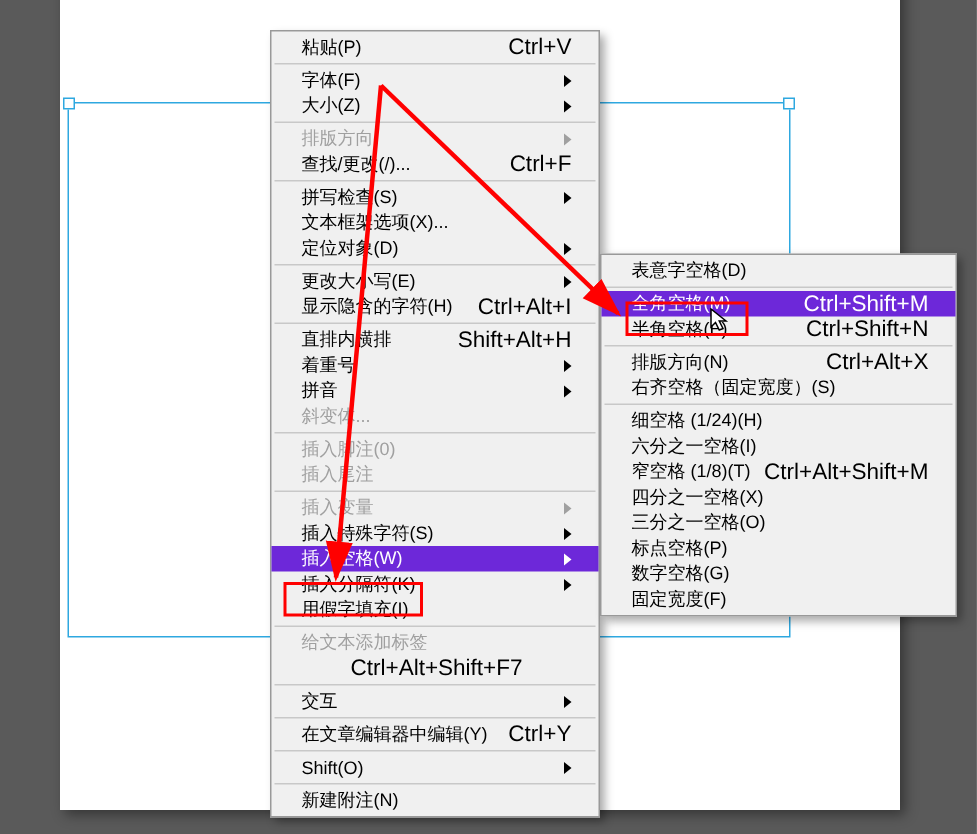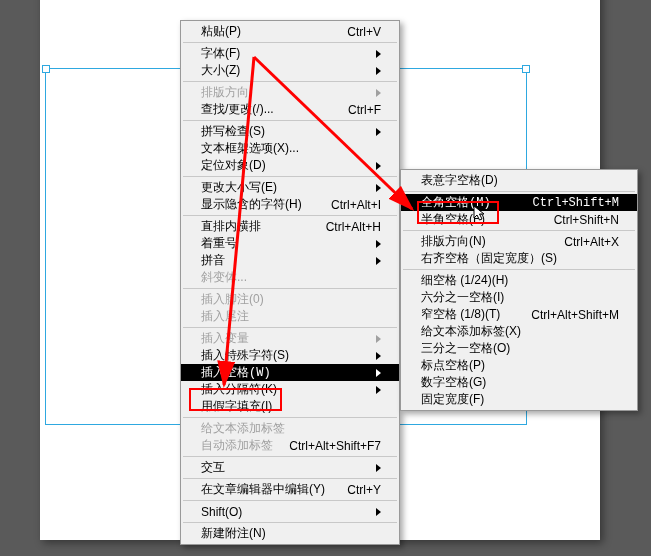--- a/index.html
+++ b/index.html
@@ -56,31 +56,31 @@
 
   .mi {
     display: flex;
     align-items: center;
     height: 17px;
     padding: 0 18px 0 20px;
     color: #000;
     white-space: nowrap;
   }
   .mi .lbl { flex: 1; }
-  .mi .sc  { color: #000; font-size: 12px; }
+  .mi .sc  { color: #000; font-size: 15px; }
   .mi .arrow {
     margin-left: 6px;
     width: 0; height: 0;
     border-top: 4px solid transparent;
     border-bottom: 4px solid transparent;
     border-left: 5px solid #000;
   }
-  .mi.disabled { color: #a0a0a0; }
+  .mi.disabled { color: #a0a0a0; justify-content: center; }
   .mi.disabled .arrow { border-left-color: #a0a0a0; }
-  .mi.hover { background: #000000; color: #fff; font-family: Liberation Mono, monospace; }
+  .mi.hover { background: #6d28d9; color: #fff; }
   .mi.hover .sc { color: #fff; }
   .mi.hover .arrow { border-left-color: #fff; }
   .sep {
     height: 1px;
     margin: 2px 2px;
     background: #c8c8c8;
   }
 
   .highlight-box {
     position: absolute;
@@ -155,21 +155,21 @@
       <span class="lbl">更改大小写(E)</span>
       <span class="arrow"></span>
     </div>
     <div class="mi">
       <span class="lbl">显示隐含的字符(H)</span>
       <span class="sc">Ctrl+Alt+I</span>
     </div>
     <div class="sep"></div>
     <div class="mi">
       <span class="lbl">直排内横排</span>
-      <span class="sc">Ctrl+Alt+H</span>
+      <span class="sc">Shift+Alt+H</span>
     </div>
     <div class="mi">
       <span class="lbl">着重号</span>
       <span class="arrow"></span>
     </div>
     <div class="mi">
       <span class="lbl">拼音</span>
       <span class="arrow"></span>
     </div>
     <div class="mi disabled">
@@ -200,21 +200,20 @@
       <span class="arrow"></span>
     </div>
     <div class="mi">
       <span class="lbl">用假字填充(I)</span>
     </div>
     <div class="sep"></div>
     <div class="mi disabled">
       <span class="lbl">给文本添加标签</span>
     </div>
     <div class="mi disabled">
-      <span class="lbl">自动添加标签</span>
       <span class="sc">Ctrl+Alt+Shift+F7</span>
     </div>
     <div class="sep"></div>
     <div class="mi">
       <span class="lbl">交互</span>
       <span class="arrow"></span>
     </div>
     <div class="sep"></div>
     <div class="mi">
       <span class="lbl">在文章编辑器中编辑(Y)</span>
@@ -257,21 +256,21 @@
       <span class="lbl">细空格 (1/24)(H)</span>
     </div>
     <div class="mi">
       <span class="lbl">六分之一空格(I)</span>
     </div>
     <div class="mi">
       <span class="lbl">窄空格 (1/8)(T)</span>
       <span class="sc">Ctrl+Alt+Shift+M</span>
     </div>
     <div class="mi">
-      <span class="lbl">给文本添加标签(X)</span>
+      <span class="lbl">四分之一空格(X)</span>
     </div>
     <div class="mi">
       <span class="lbl">三分之一空格(O)</span>
     </div>
     <div class="mi">
       <span class="lbl">标点空格(P)</span>
     </div>
     <div class="mi">
       <span class="lbl">数字空格(G)</span>
     </div>

